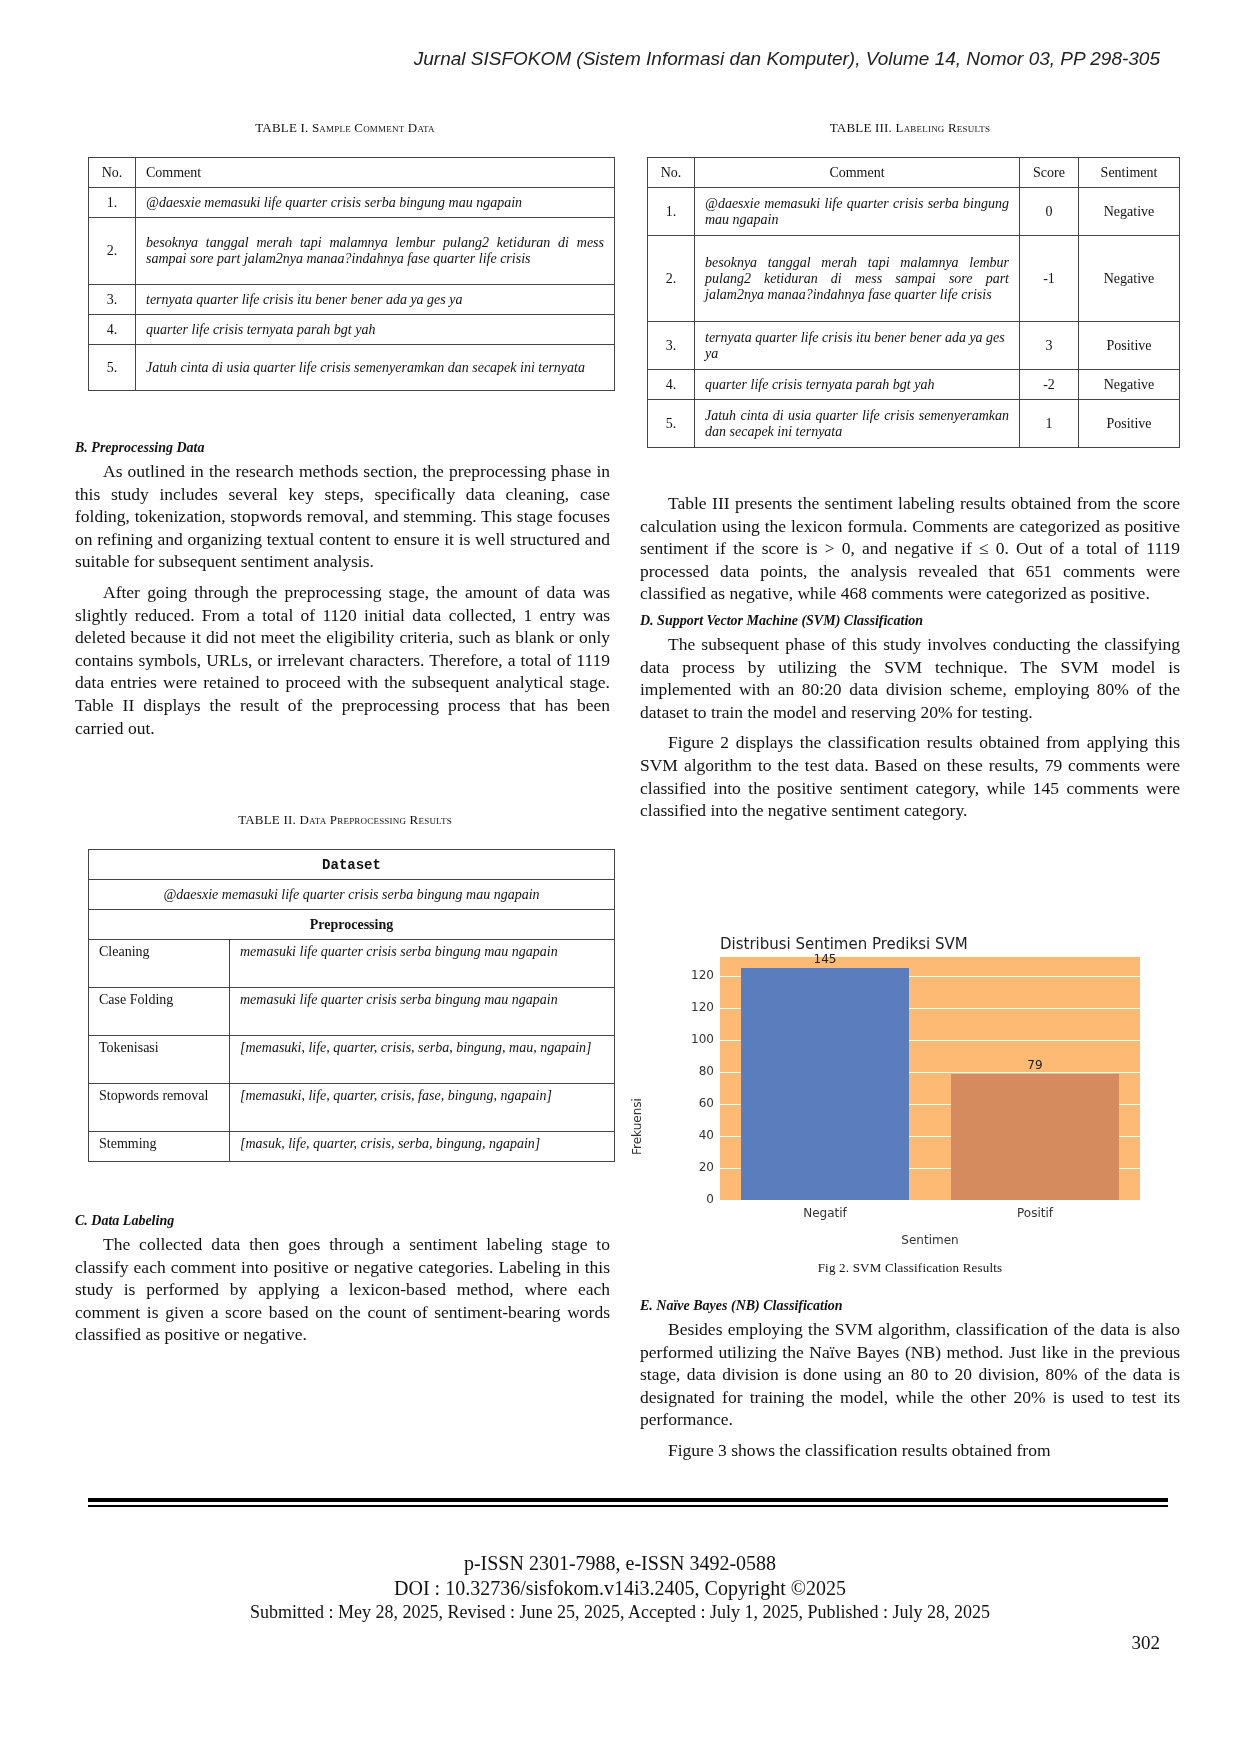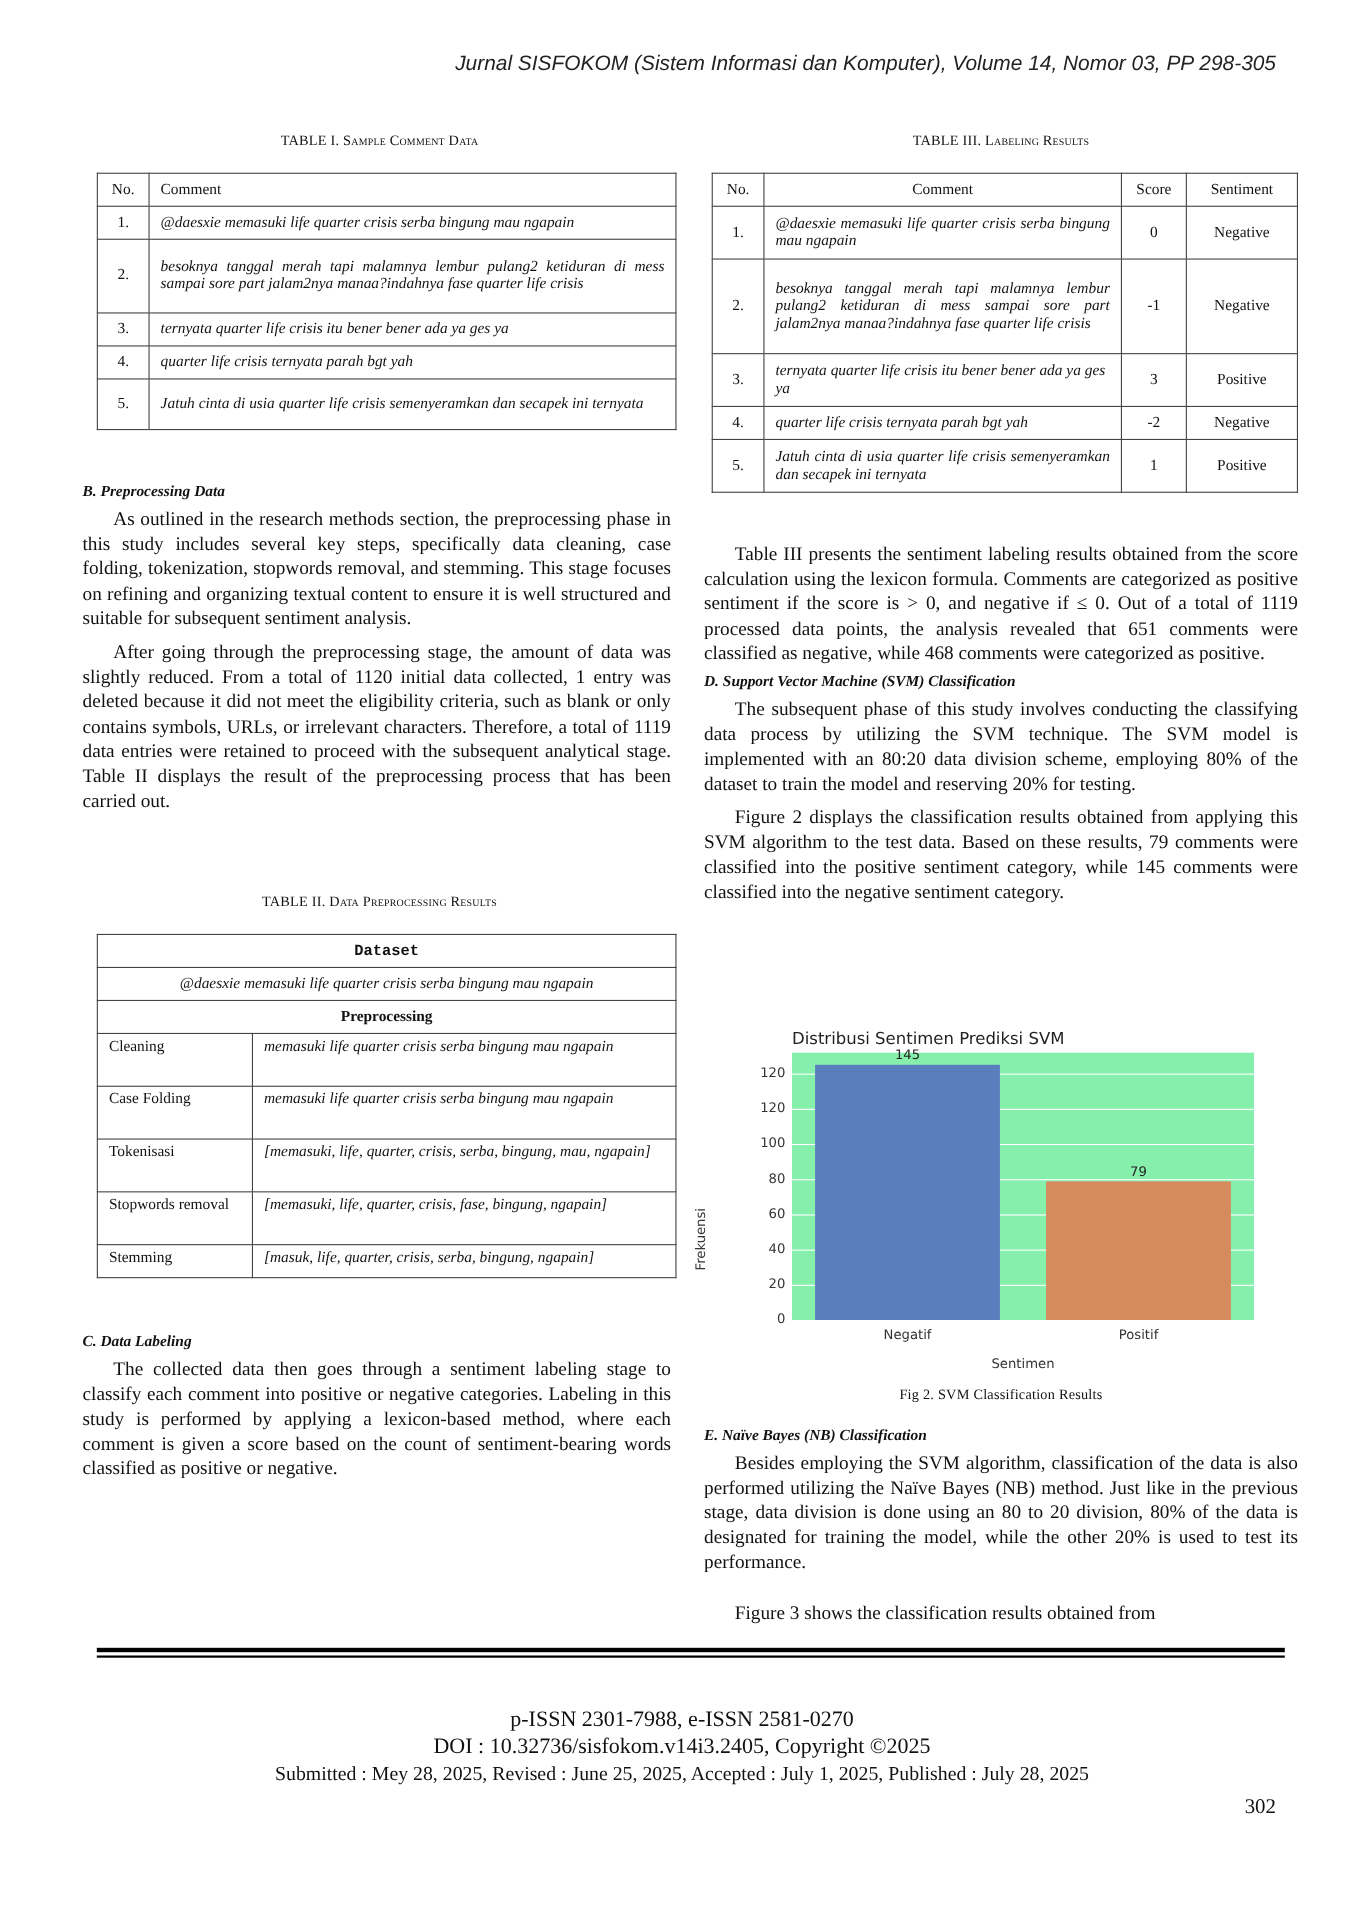--- a/index.html
+++ b/index.html
@@ -158,27 +158,27 @@
     <h3 style="margin-top:8px;">D.  Support Vector Machine (SVM) Classification</h3>
     <p style="margin-top:4px;">The subsequent phase of this study involves conducting the classifying data process by utilizing the SVM technique. The SVM model is implemented with an 80:20 data division scheme, employing 80% of the dataset to train the model and reserving 20% for testing.</p>
     <p style="margin-top:8px;">Figure 2 displays the classification results obtained from applying this SVM algorithm to the test data. Based on these results, 79 comments were classified into the positive sentiment category, while 145 comments were classified into the negative sentiment category.</p>
   </div>
 
   <div class="caption" style="position:absolute;top:1260px;width:540px;">Fig 2. SVM Classification Results</div>
 
   <div style="position:absolute;top:1298px;left:0;width:540px;">
     <h3>E.  Naïve Bayes (NB) Classification</h3>
     <p style="margin-top:4px;">Besides employing the SVM algorithm, classification of the data is also performed utilizing the Naïve Bayes (NB) method. Just like in the previous stage, data division is done using an 80 to 20 division, 80% of the data is designated for training the model, while the other 20% is used to test its performance.</p>
-    <p style="margin-top:24px;">Figure 3 shows the classification results obtained from</p>
+    <p style="margin-top:8px;">Figure 3 shows the classification results obtained from</p>
   </div>
 </div>
 
 <div class="chart">
   <div style="position:absolute;top:0;left:70px;width:420px;font-size:15px;color:#222;">Distribusi Sentimen Prediksi SVM</div>
-  <div id="plot" style="position:absolute;top:22px;left:70px;width:420px;height:243px;background:#86efac;">
+  <div id="plot" style="position:absolute;top:22px;left:70px;width:420px;height:243px;background:#fdba74;">
       <div style="position: absolute; left: 0px; width: 420px; top: 243px; border-top: 1.5px solid rgb(255, 255, 255);"></div>
       <div style="position: absolute; left: 0px; width: 420px; top: 211.026px; border-top: 1.5px solid rgb(255, 255, 255);"></div>
       <div style="position: absolute; left: 0px; width: 420px; top: 179.053px; border-top: 1.5px solid rgb(255, 255, 255);"></div>
       <div style="position: absolute; left: 0px; width: 420px; top: 147.079px; border-top: 1.5px solid rgb(255, 255, 255);"></div>
       <div style="position: absolute; left: 0px; width: 420px; top: 115.105px; border-top: 1.5px solid rgb(255, 255, 255);"></div>
       <div style="position: absolute; left: 0px; width: 420px; top: 83.1316px; border-top: 1.5px solid rgb(255, 255, 255);"></div>
       <div style="position: absolute; left: 0px; width: 420px; top: 51.1579px; border-top: 1.5px solid rgb(255, 255, 255);"></div>
       <div style="position: absolute; left: 0px; width: 420px; top: 19.1842px; border-top: 1.5px solid rgb(255, 255, 255);"></div>
       <div style="position: absolute; left: 21px; width: 168px; bottom: 0px; height: 231.809px; background: rgb(90, 125, 190);"></div>
       <div style="position: absolute; left: 21px; width: 168px; text-align: center; bottom: 233.809px; font-size: 12px; color: rgb(34, 34, 34);">145</div>
@@ -196,16 +196,16 @@
     <div style="position: absolute; left: 20px; width: 44px; text-align: right; top: 129.105px; font-size: 12px; color: rgb(51, 51, 51);">80</div>
     <div style="position: absolute; left: 20px; width: 44px; text-align: right; top: 97.1316px; font-size: 12px; color: rgb(51, 51, 51);">100</div>
     <div style="position: absolute; left: 20px; width: 44px; text-align: right; top: 65.1579px; font-size: 12px; color: rgb(51, 51, 51);">120</div>
     <div style="position: absolute; left: 20px; width: 44px; text-align: right; top: 33.1842px; font-size: 12px; color: rgb(51, 51, 51);">120</div>
     <div style="position: absolute; left: 91px; width: 168px; text-align: center; top: 271px; font-size: 12px; color: rgb(51, 51, 51);">Negatif</div>
     <div style="position: absolute; left: 301px; width: 168px; text-align: center; top: 271px; font-size: 12px; color: rgb(51, 51, 51);">Positif</div>
   </div>
 
 <div class="footer-rule" style="top:1498px;border-top:4px solid #000;"></div>
 <div class="footer-rule" style="top:1505px;border-top:2px solid #000;"></div>
-<div class="footer" style="top:1552px;">p-ISSN 2301-7988, e-ISSN 2581-0270</div>
+<div class="footer" style="top:1552px;">p-ISSN 2301-7988, e-ISSN 3492-0588</div>
 <div class="footer" style="top:1577px;">DOI : 10.32736/sisfokom.v14i3.2405, Copyright ©2025</div>
 <div class="footer" style="top:1602px;font-size:18px;">Submitted : Mey 28, 2025, Revised : June 25, 2025, Accepted : July 1, 2025, Published : July 28, 2025</div>
 <div style="position:absolute;top:1632px;right:80px;font-size:19px;">302</div>
 
 </body></html>

